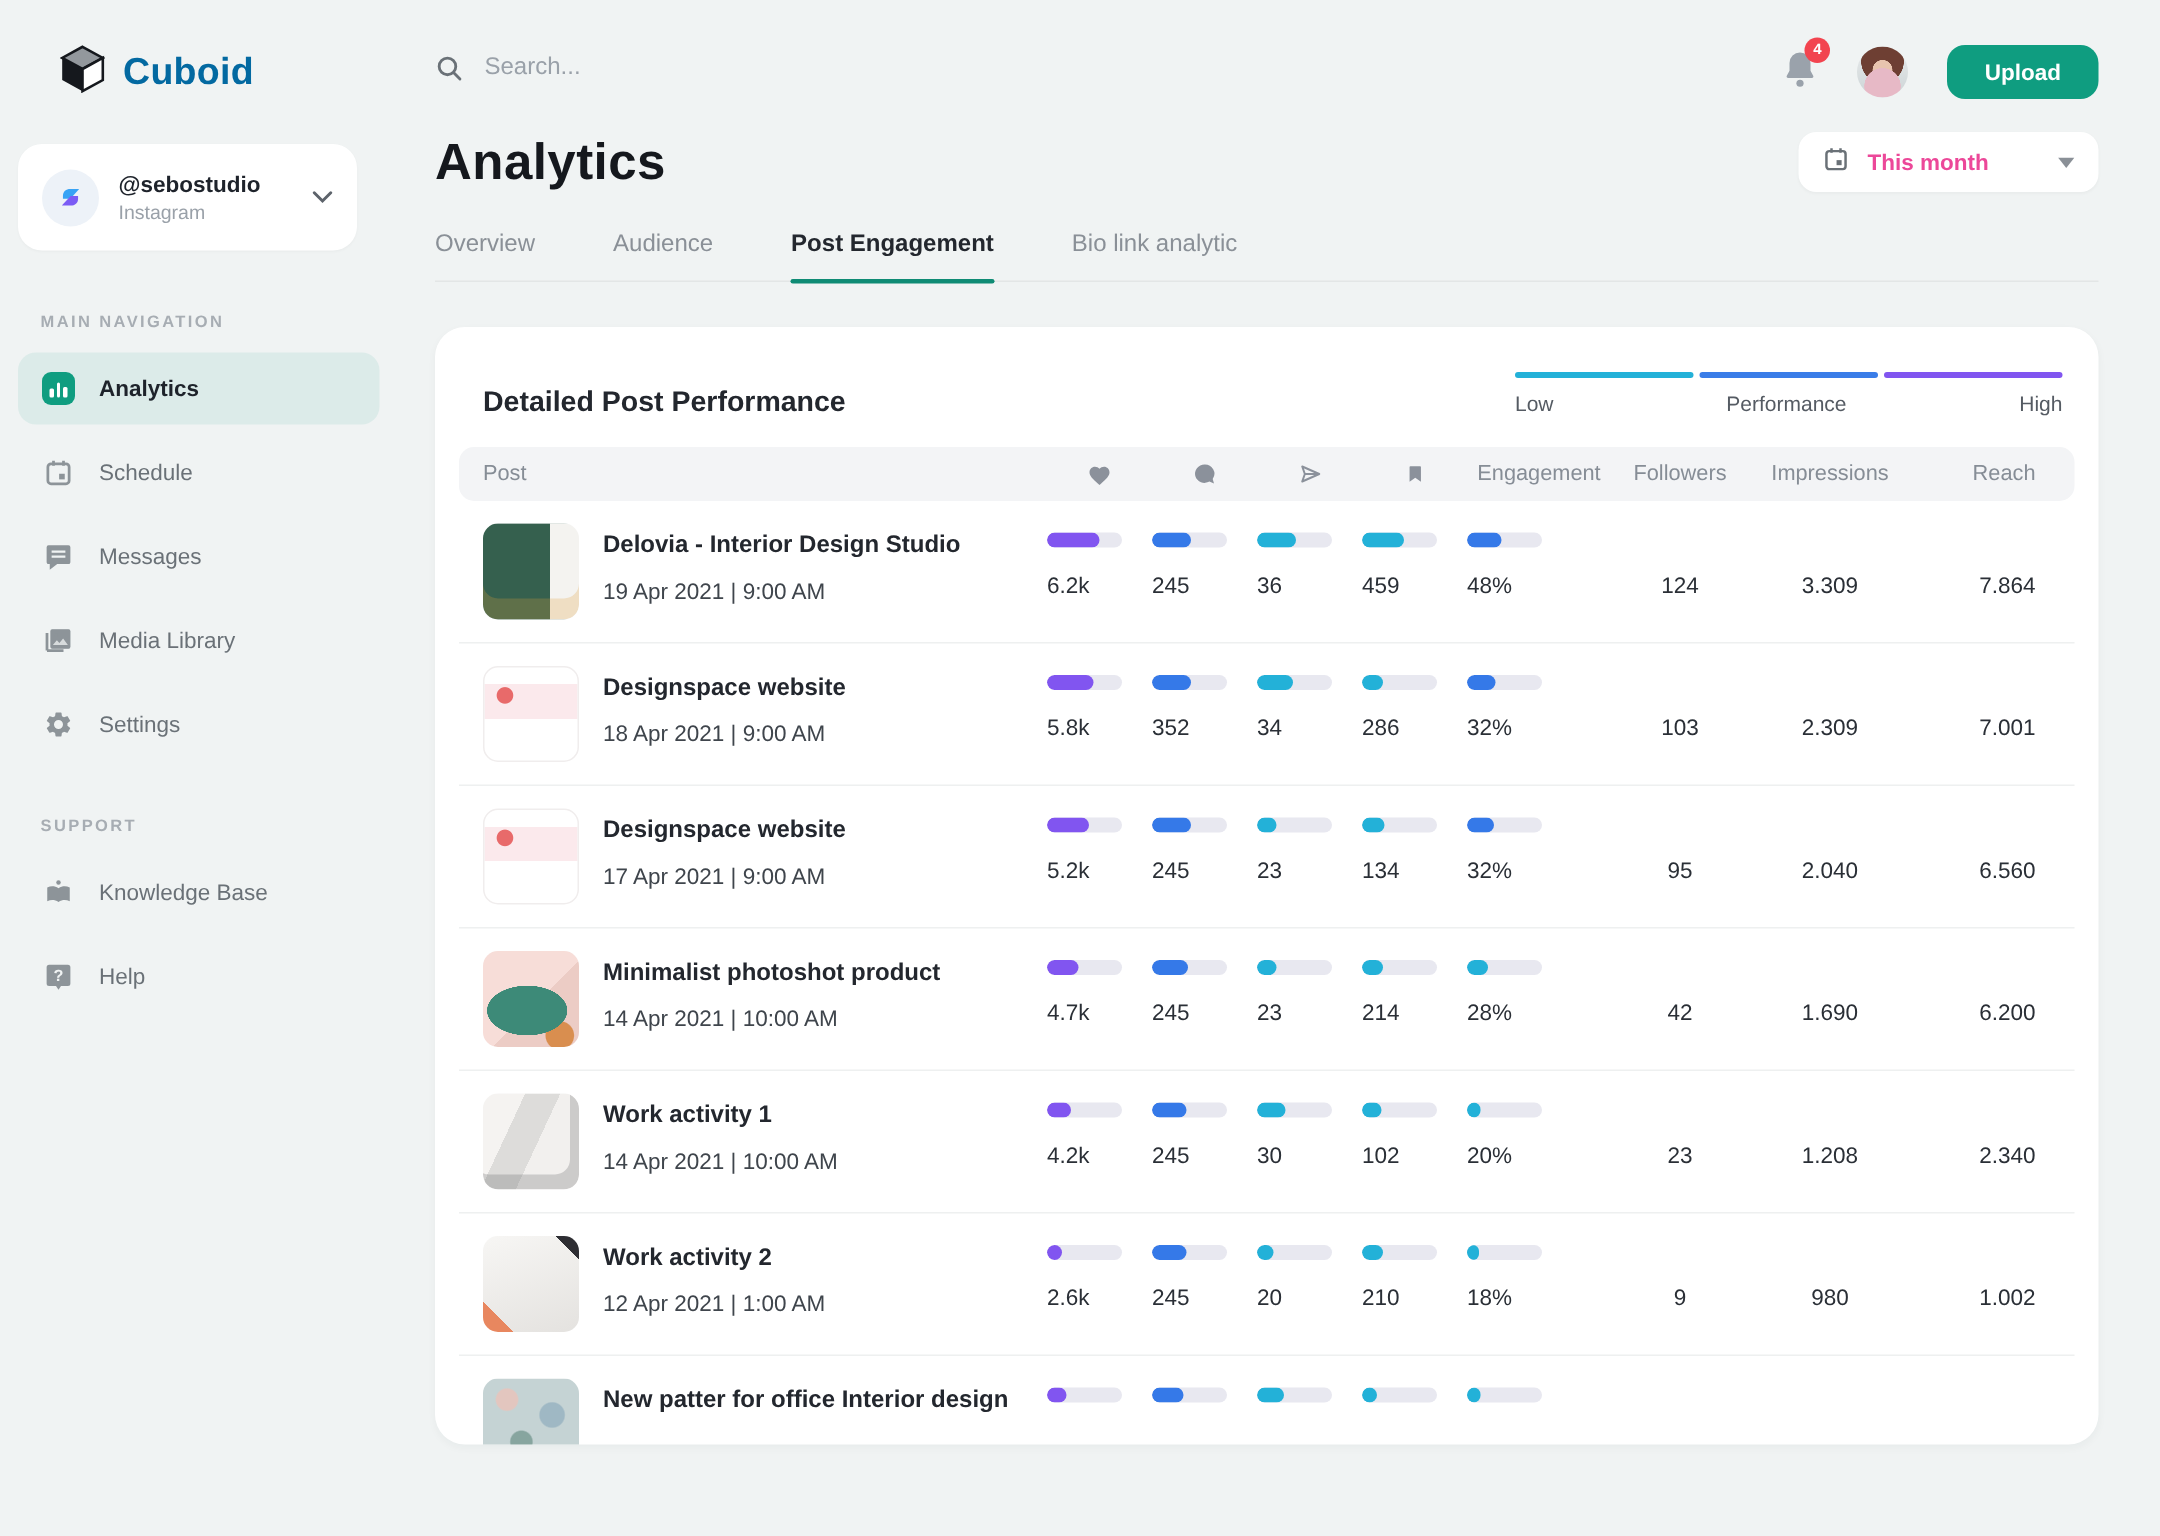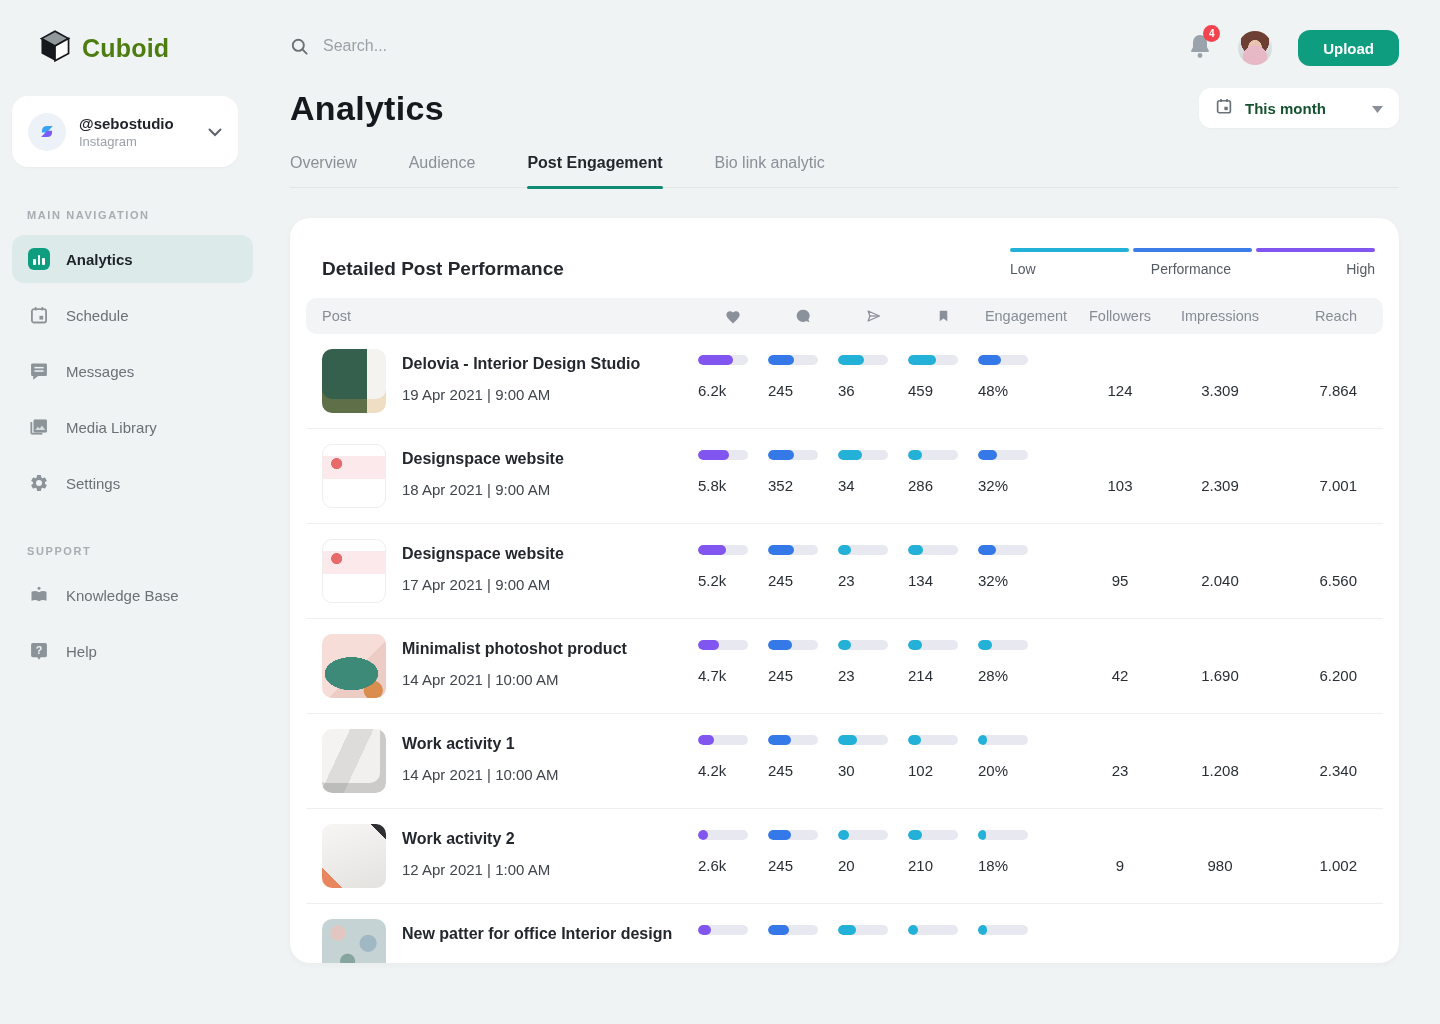--- a/index.html
+++ b/index.html
@@ -2,21 +2,21 @@
 <html><head>
 <meta charset="utf-8">
 <style>
   * { margin:0; padding:0; box-sizing:border-box; }
   html,body { width:1440px; height:1024px; overflow:hidden; }
   body { background:#f0f3f3; font-family:"Liberation Sans", sans-serif; color:#22262c; }
 
   
   .topbar { height:96px; display:flex; align-items:center; padding:0 41px 0 40px; }
   .brand { display:flex; align-items:center; gap:12px; width:250px; }
-  .brand-name { font-size:25px; font-weight:700; letter-spacing:.2px; color:#4d7c0f; }
+  .brand-name { font-size:25px; font-weight:700; letter-spacing:.2px; color:#0369a1; }
   .search { display:flex; align-items:flex-start; gap:14px; flex:1; }
   .search input { border:none; outline:none; background:transparent; font-size:16px; color:#3d434b; font-family:inherit; width:300px; }
   .search input::placeholder { color:#9aa1a9; }
   .top-right { display:flex; align-items:center; gap:26px; }
   .bell-wrap { position:relative; cursor:pointer; }
   .badge { position:absolute; top:-8px; right:-8px; min-width:17px; height:17px; border-radius:9px; background:#f2444f; color:#fff; font-size:10px; font-weight:700; display:flex; align-items:center; justify-content:center; padding:0 4px; }
   .avatar { width:34px; height:34px; border-radius:50%; background:
       radial-gradient(circle at 50% 78%, #e7b9c6 0 38%, transparent 39%),
       radial-gradient(circle at 50% 46%, #e8c4ae 0 26%, transparent 27%),
       radial-gradient(circle at 50% 30%, #6e3f33 0 48%, transparent 49%),
@@ -36,21 +36,21 @@
   .nav-item .nicon { width:22px; height:22px; display:flex; align-items:center; justify-content:center; color:#8d9499; }
   .nav-item.active { background:#dcebe9; color:#1e232b; font-weight:700; }
   .analytics-chip { width:22px; height:22px; border-radius:6px; background:#0f9d80; display:flex; align-items:flex-end; justify-content:center; gap:2px; padding-bottom:5px; }
   .analytics-chip i { display:block; width:2.5px; background:#fff; border-radius:1px; }
 
   
   .main { position:absolute; left:290px; top:88px; width:1109px; }
   .page-head { display:flex; align-items:center; justify-content:space-between; }
   .page-title { font-size:34px; font-weight:700; color:#15181d; letter-spacing:.3px; }
   .period { background:#fff; border-radius:12px; height:40px; width:200px; display:flex; align-items:center; padding:0 16px; gap:12px; cursor:pointer; box-shadow:0 1px 2px rgba(20,40,40,.03); }
-  .period-label { flex:1; font-size:15px; font-weight:600; color:#14532d; }
+  .period-label { flex:1; font-size:15px; font-weight:600; color:#ec4899; }
 
   .tabs { display:flex; gap:52px; margin-top:26px; border-bottom:1px solid #e3e6e6; }
   .tab { font-size:16px; color:#8a9097; padding-bottom:15px; cursor:pointer; position:relative; }
   .tab.active { color:#23272e; font-weight:700; }
   .tab.active::after { content:""; position:absolute; left:0; right:0; bottom:-2px; height:3px; background:#0f8b74; border-radius:2px; }
 
   
   .card { margin-top:30px; background:#fff; border-radius:20px; height:745px; overflow:hidden; padding:0 16px; box-shadow:0 2px 6px rgba(20,40,40,.04); }
   .card-head { display:flex; align-items:flex-start; justify-content:space-between; padding:30px 8px 0 16px; }
   .card-title { font-size:19px; font-weight:700; color:#23272e; margin-top:10px; }

